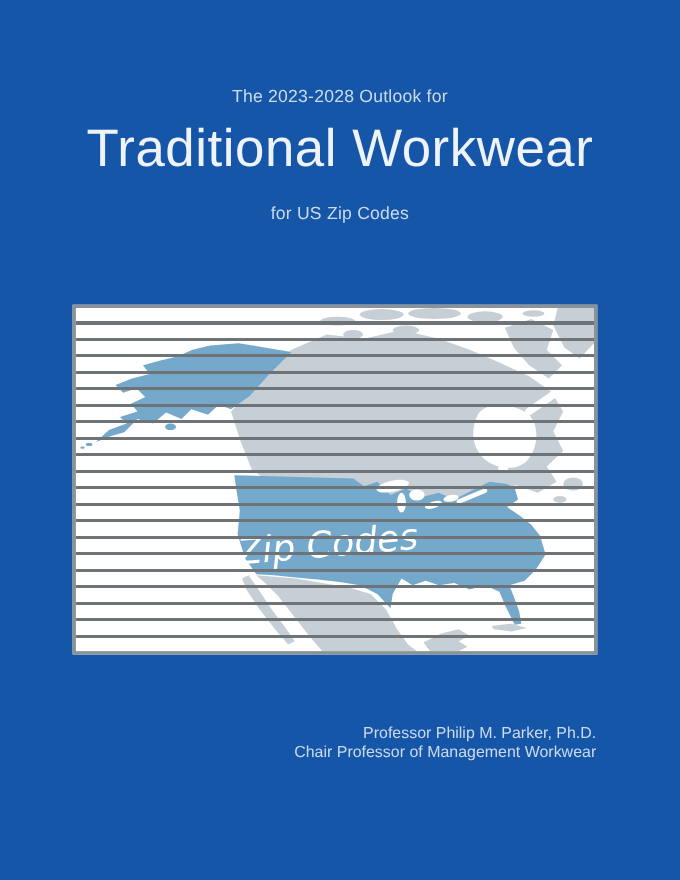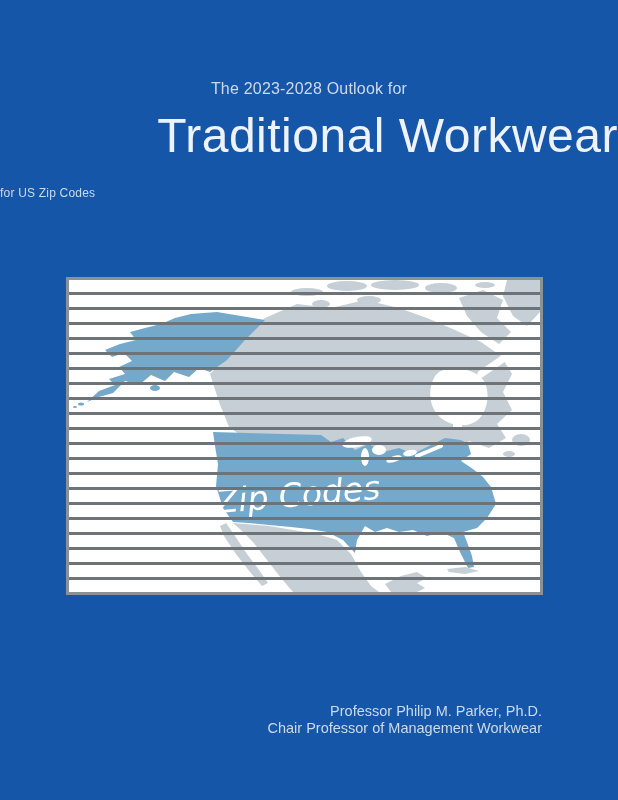--- a/index.html
+++ b/index.html
@@ -21,26 +21,26 @@
     font-family:"Liberation Sans", sans-serif;
     overflow:hidden;
   }
   .eyebrow{
     position:absolute; top:80px; left:0; right:0;
     text-align:center; font-size:16px; letter-spacing:.2px;
     color:var(--muted-white);
   }
   .title{
     position:absolute; top:108px; left:0; right:0;
-    text-align:right; font-size:48px; font-weight:400;
+    text-align:center; font-size:48px; font-weight:400;
     letter-spacing:.5px; color:var(--bright-white);
   }
   .subtitle{
     position:absolute; top:186px; left:0; right:0;
-    font-size:12px; letter-spacing:.2px;
+    text-align:center; font-size:16px; letter-spacing:.2px;
     color:var(--muted-white);
   }
   .map-panel{
     position:absolute; left:66px; top:277px;
     width:477px; height:318px;
     background:var(--map-bg);
     border:3px solid var(--map-border);
   }
   .map-svg{position:absolute; inset:0; width:100%; height:100%; display:block;}
   .stripes{
@@ -56,21 +56,20 @@
   .water-stroke{stroke:var(--map-bg); fill:none; stroke-linecap:round;}
   .overlay-label{
     fill:var(--label-white);
     font-family:"DejaVu Sans", sans-serif;
     font-style:italic;
   }
   .author{
     position:absolute; top:659px; right:76px;
     text-align:right; font-size:14.5px; line-height:16.5px;
     color:var(--muted-white);
-    margin-top:44px;
   }
 </style>
 </head>
 <body>
 
 <div class="eyebrow">The 2023-2028 Outlook for</div>
 <div class="title">Traditional Workwear</div>
 <div class="subtitle">for US Zip Codes</div>
 
 <div class="map-panel">

